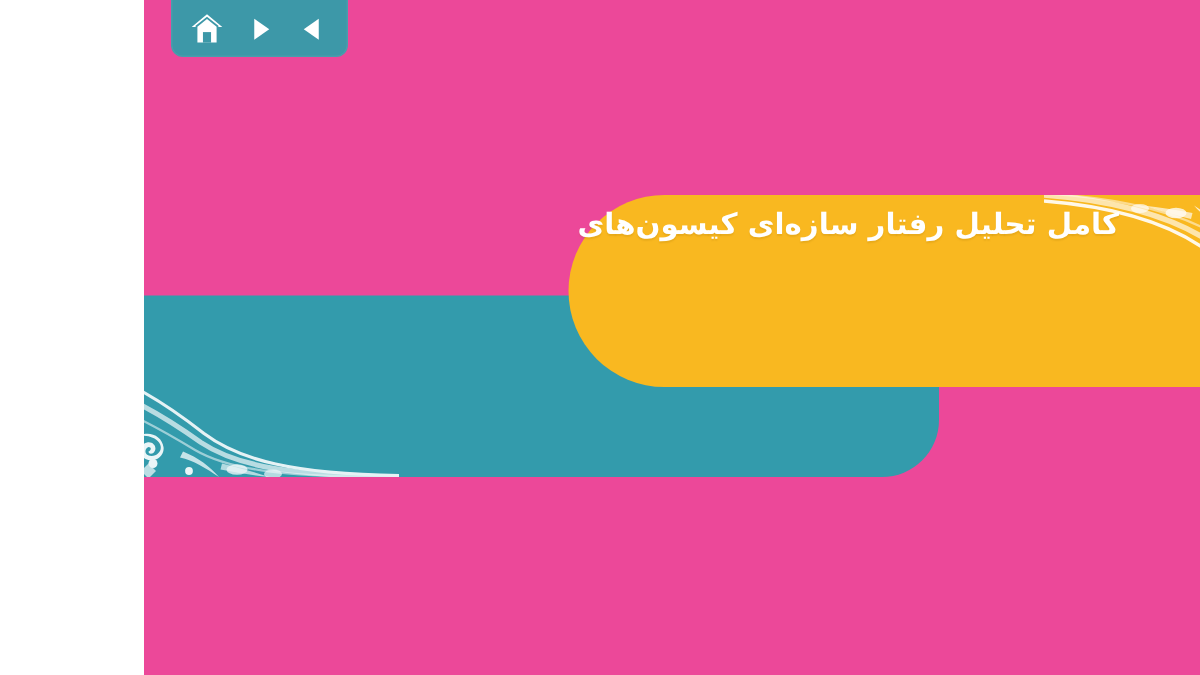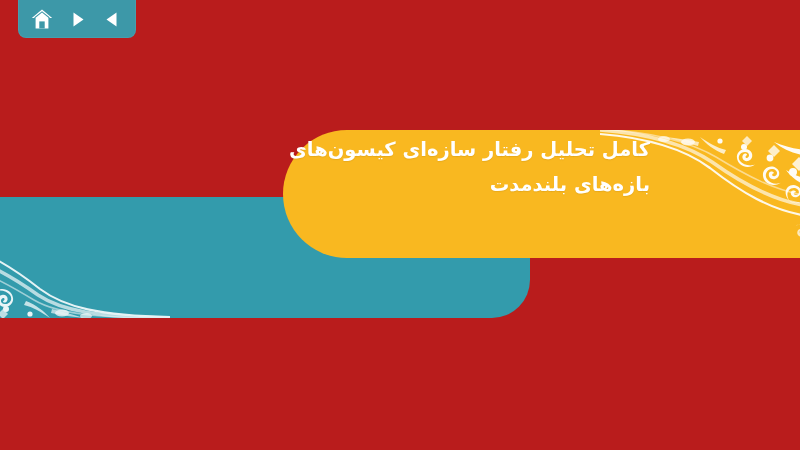--- a/index.html
+++ b/index.html
@@ -3,24 +3,24 @@
 <meta charset="utf-8">
 <title>Presentation Slide</title>
 <style>
   html, body {
     margin: 0;
     padding: 0;
     background: #ffffff;
   }
   .stage {
     position: relative;
-    width: 800px;
+    width: 704px;
     height: 450px;
     overflow: hidden;
-    background: #b91c1c;
+    background: #ec4899;
     font-family: "DejaVu Sans", "Liberation Sans", sans-serif;
   }
 
   
   .navbar {
     position: absolute;
     top: -10px;
     left: 18px;
     width: 118px;
     height: 48px;
@@ -189,16 +189,15 @@
         <path d="M98,16 c-12,-3 -22,-6 -32,-9 c11,1 22,3 33,5 z" opacity="0.7"></path>
         <ellipse cx="88" cy="12" rx="7" ry="3.5" opacity="0.8"></ellipse>
         <ellipse cx="64" cy="9" rx="6" ry="3" opacity="0.7"></ellipse>
         <path d="M196,96 c6,-4 13,-1 13,5 c0,5 -6,8 -10,5 c-3,-2 -2,-7 2,-7 c2,0 4,2 3,4 c-1,1 -3,1 -3,-1 c2,0 1,-2 0,-2 c-2,1 -2,4 1,4 c4,0 6,-4 3,-7 c-3,-3 -7,-3 -9,-1 z" opacity="0.75"></path>
       </g>
     </svg>
   </div>
 
   <div class="title-block">
     <span class="title-line l1">کامل تحلیل رفتار سازه‌ای کیسون‌های</span>
-    <span class="title-line">بازه‌های بلندمدت</span>
   </div>
 
 </div>
 
 </body></html>

